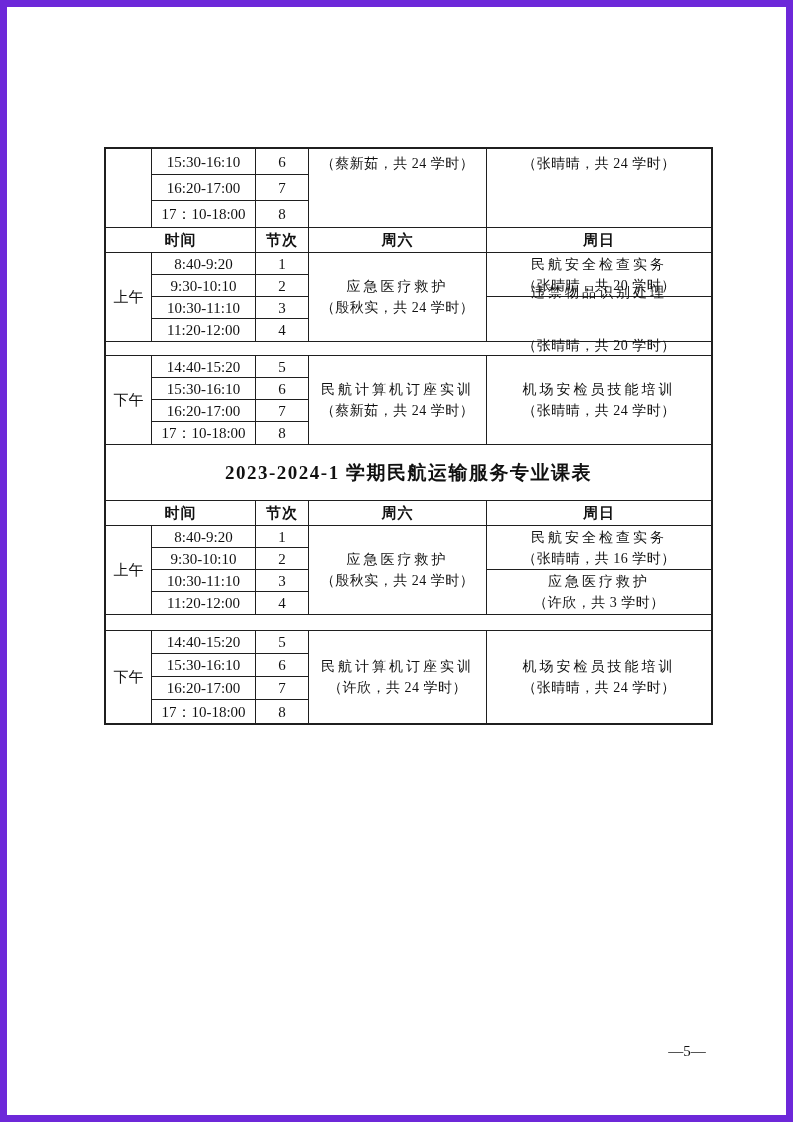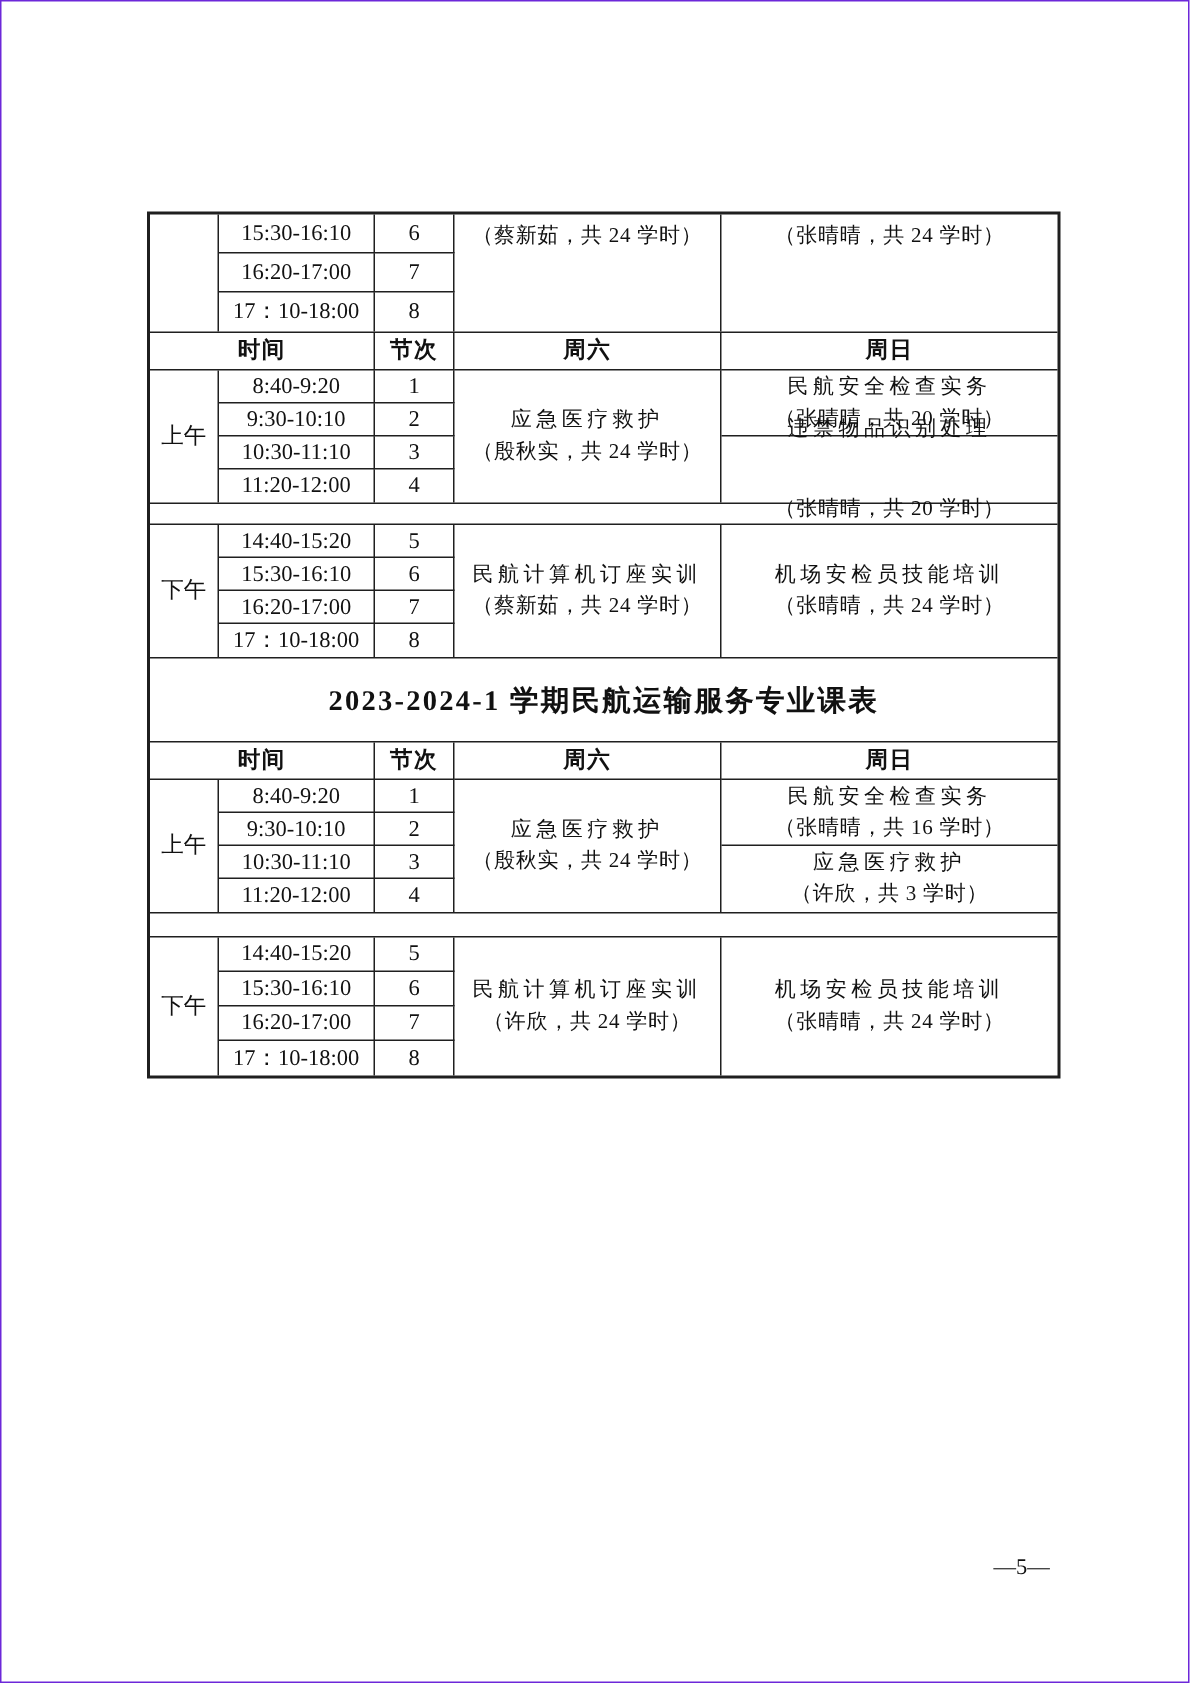--- a/index.html
+++ b/index.html
@@ -4,21 +4,21 @@
 <style>
   * { margin:0; padding:0; box-sizing:border-box; }
   html,body { background:#ffffff; }
   body {
     width:793px; height:1122px; position:relative;
     font-family:"Liberation Serif","DejaVu Serif",serif;
     color:#111; overflow:hidden;
   }
   .page {
     position:absolute; inset:0; background:#ffffff;
-    border:1px solid #6d28d9;
+    border:7px solid #6d28d9;
   }
   .composite {
     position:absolute; left:97px; top:140px; width:609px;
     border:2px solid #1f1f1f; background:#fff;
   }
   .grid { display:grid; grid-template-columns:46px 104px 53px 178px 1fr; }
   .blockA { grid-template-rows:26px 26px 26px; border-bottom:1px solid #1f1f1f; }
   .t-am  { grid-template-rows:25px 22px 22px 22px 22px; border-bottom:1px solid #1f1f1f; }
   .t-pm  { grid-template-rows:22px 22px 22px 22px; border-bottom:1px solid #1f1f1f; }
   .t-pm2 { grid-template-rows:23px 23px 23px 23px; border-bottom:none; }

